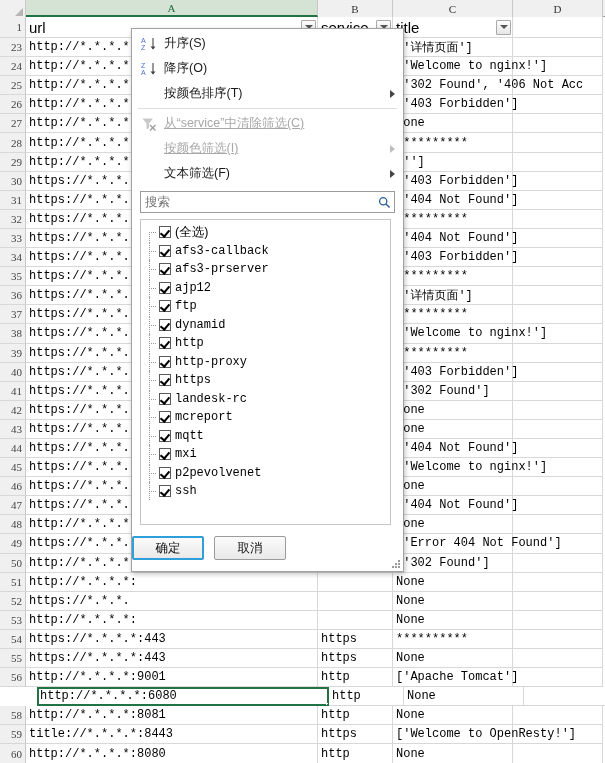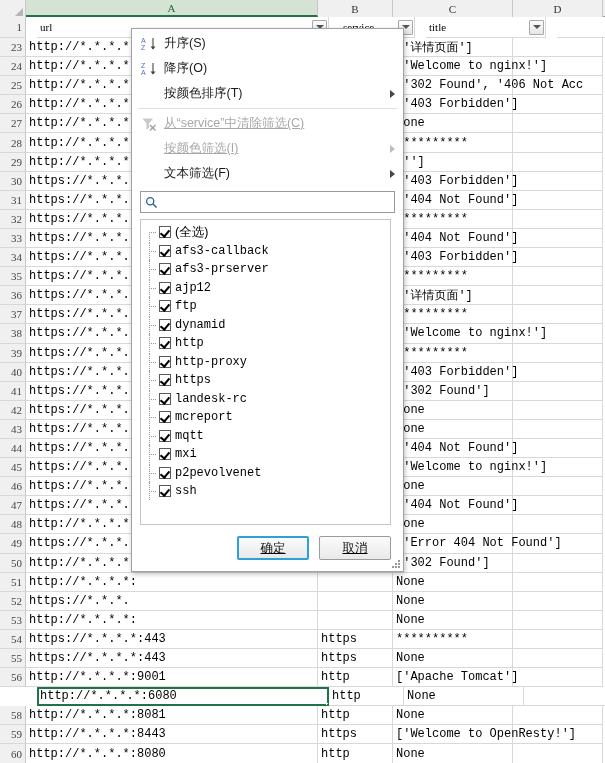--- a/index.html
+++ b/index.html
@@ -98,23 +98,22 @@
     overflow: hidden;
     background: #fff;
   }
   .c-a { width: 292px; flex: 0 0 292px; }
   .c-b { width: 75px;  flex: 0 0 75px; }
   .c-c { width: 120px; flex: 0 0 120px; overflow: visible; position: relative; z-index: 1; gap: 45px;}
   .c-d { width: 90px;  flex: 0 0 90px; }
 
   
   .row.headrow .cell {
-    font-family: Liberation Serif, serif;
-    font-size: 11px;
-    margin-left: 11px;
+    font-family: Liberation Sans, sans-serif;
+    font-size: 15px;
   }
   .row.headrow { height: 21px; }
 
   .filter-btn {
     width: 15px; height: 15px;
     background: linear-gradient(#fdfdfd,#e6e6e6);
     border: 1px solid #a9a9a9;
     border-radius: 1px;
     margin-left: auto;
     margin-right: 1px;
@@ -261,24 +260,23 @@
     width: 4px; height: 7px;
     border: solid #000;
     border-width: 0 2px 2px 0;
     transform: rotate(40deg);
   }
   .check-label { white-space: nowrap; }
   .check-label.cjk { font-family: "Liberation Sans", sans-serif; font-size: 12.5px; }
 
   .btn-row {
     height: 46px;
-    display: flex; align-items: center; justify-content: flex-end;
+    display: flex; align-items: center; justify-content: flex-start;
     padding-right: 12px;
     gap: 10px;
-    text-decoration: underline;
   }
   .btn {
     width: 72px; height: 24px;
     font-size: 12.5px;
     font-family: "Liberation Sans", sans-serif;
     display: flex; align-items: center; justify-content: center;
     background: linear-gradient(#fbfbfb,#e9e9e9);
     border: 1px solid #9b9b9b;
     border-radius: 2px;
     color: #111;
@@ -586,21 +584,21 @@
         </div>
         <div class="row">
           <div class="rowhdr">58</div>
           <div class="cell c-a">http://*.*.*.*:8081</div>
           <div class="cell c-b">http</div>
           <div class="cell c-c">None</div>
           <div class="cell c-d"></div>
         </div>
         <div class="row">
           <div class="rowhdr">59</div>
-          <div class="cell c-a">http://*.*.*.*:8443</div>
+          <div class="cell c-a">title://*.*.*.*:8443</div>
           <div class="cell c-b">https</div>
           <div class="cell c-c">['Welcome to OpenResty!']</div>
           <div class="cell c-d"></div>
         </div>
         <div class="row">
           <div class="rowhdr">60</div>
           <div class="cell c-a">http://*.*.*.*:8080</div>
           <div class="cell c-b">http</div>
           <div class="cell c-c">None</div>
           <div class="cell c-d"></div>
@@ -655,20 +653,21 @@
           <span class="submenu-arrow" style="border-left-color: rgb(189, 189, 189);"></span>
         </div>
         <div class="menu-item">
           <span class="mi-icon"></span>
           <span class="mi-label">文本筛选(F)</span>
           <span class="submenu-arrow"></span>
         </div>
       </div>
 
     <div class="search-wrap">
+      <input type="text" placeholder="搜索" style="">
       <span class="search-icon">
         <svg width="13" height="13" viewBox="0 0 13 13" class="sort-icon-svg">
           <circle cx="5.2" cy="5.2" r="3.6" fill="none" stroke="#2a6099" stroke-width="1.3"></circle>
           <line x1="8" y1="8" x2="11.6" y2="11.6" stroke="#2a6099" stroke-width="1.4"></line>
         </svg>
       </span>
     </div>
 
     <div class="check-list">
       <div id="checks-host">

